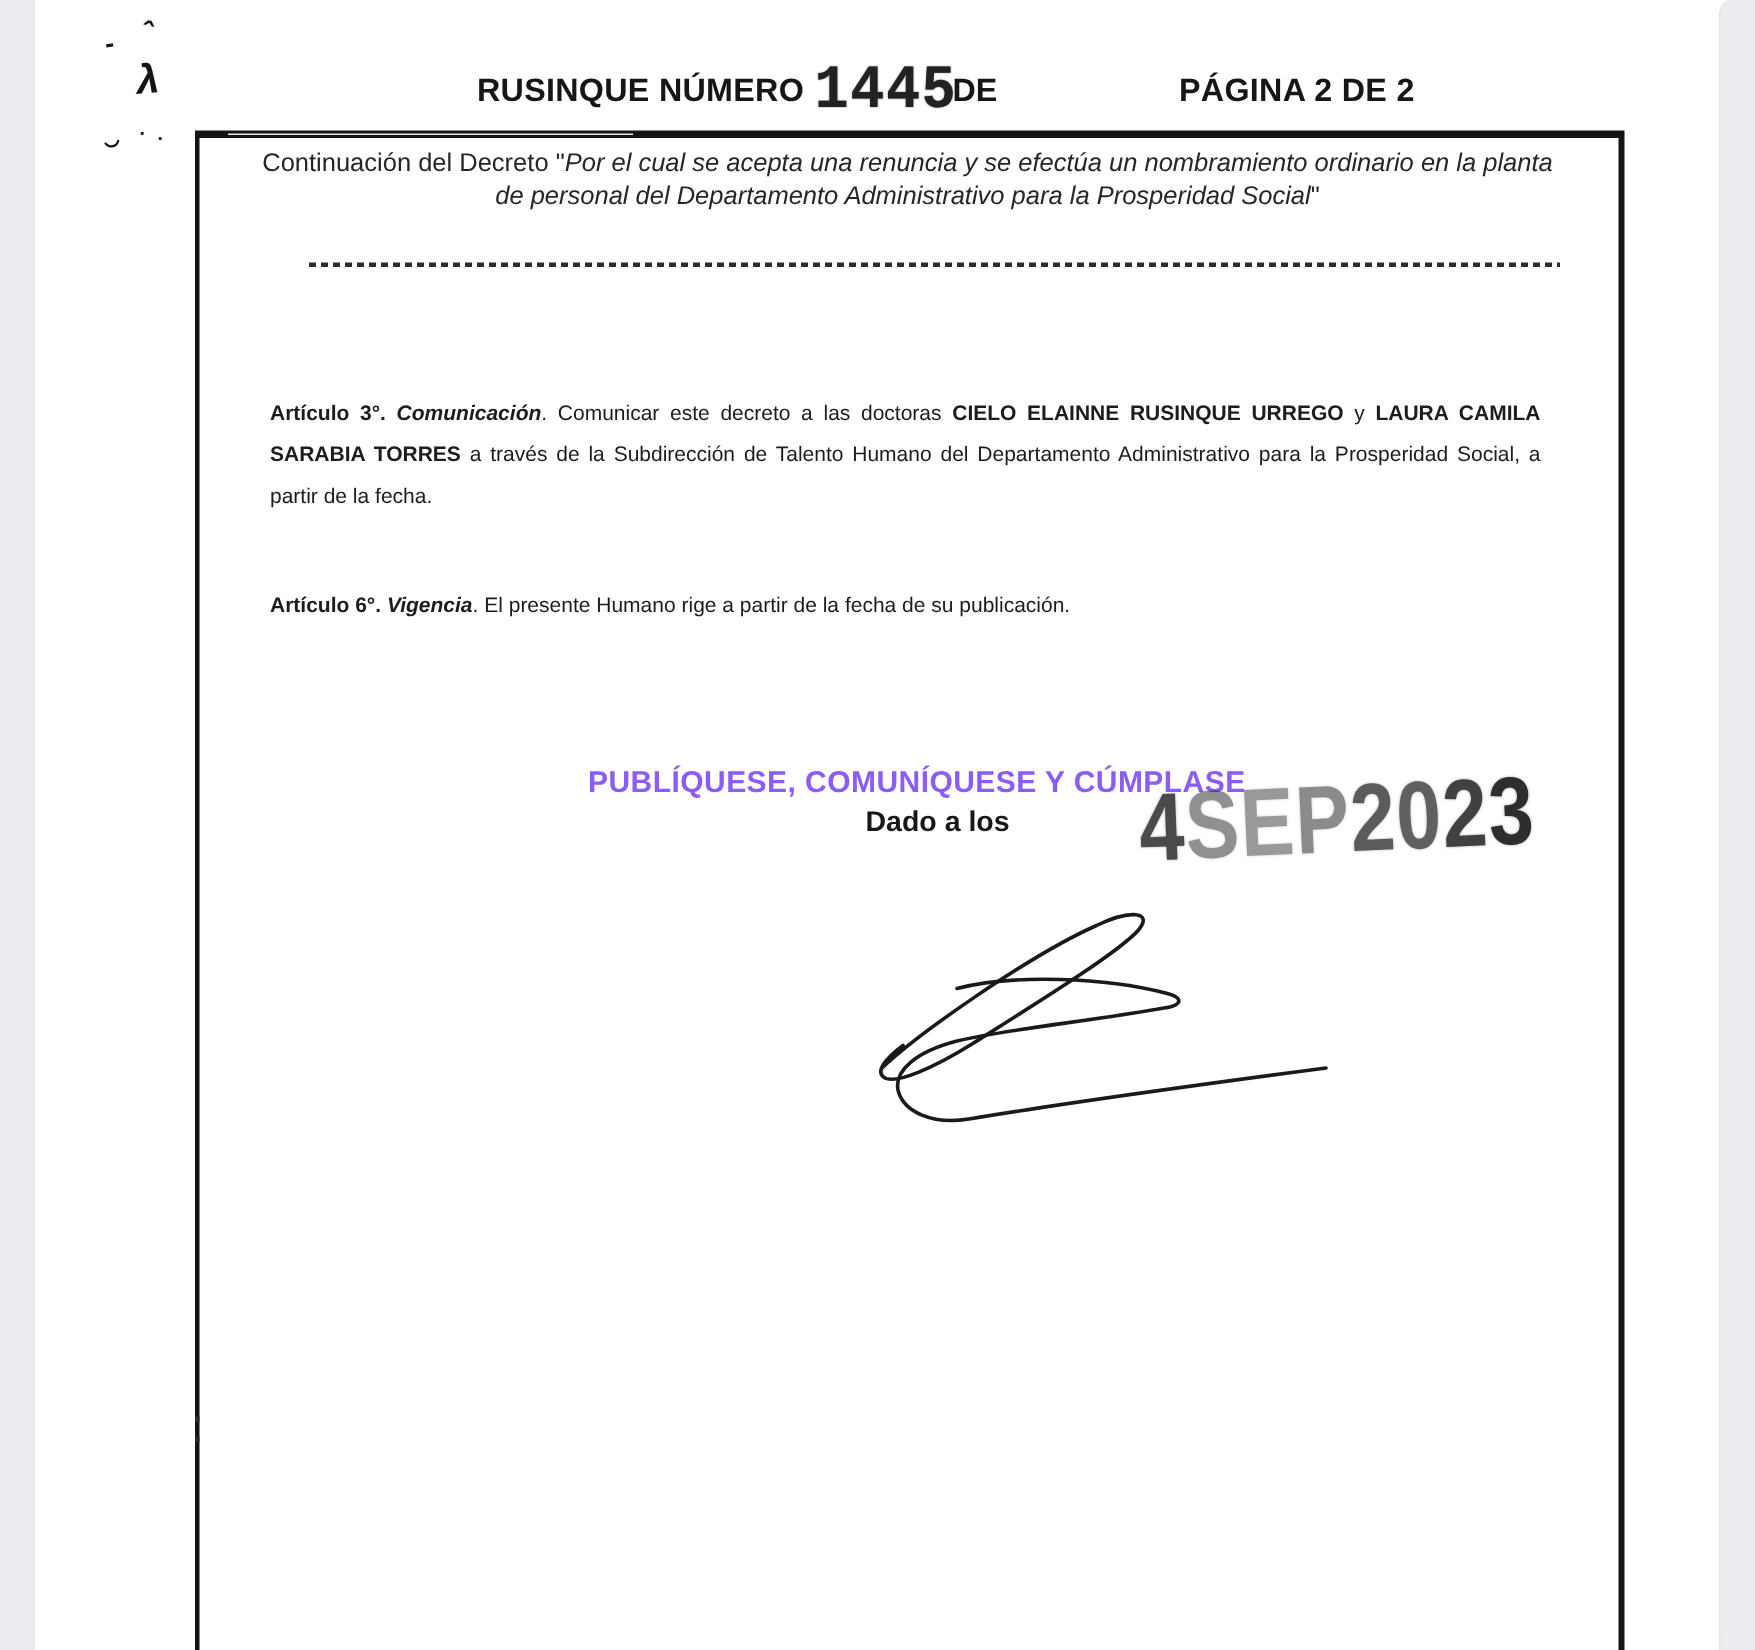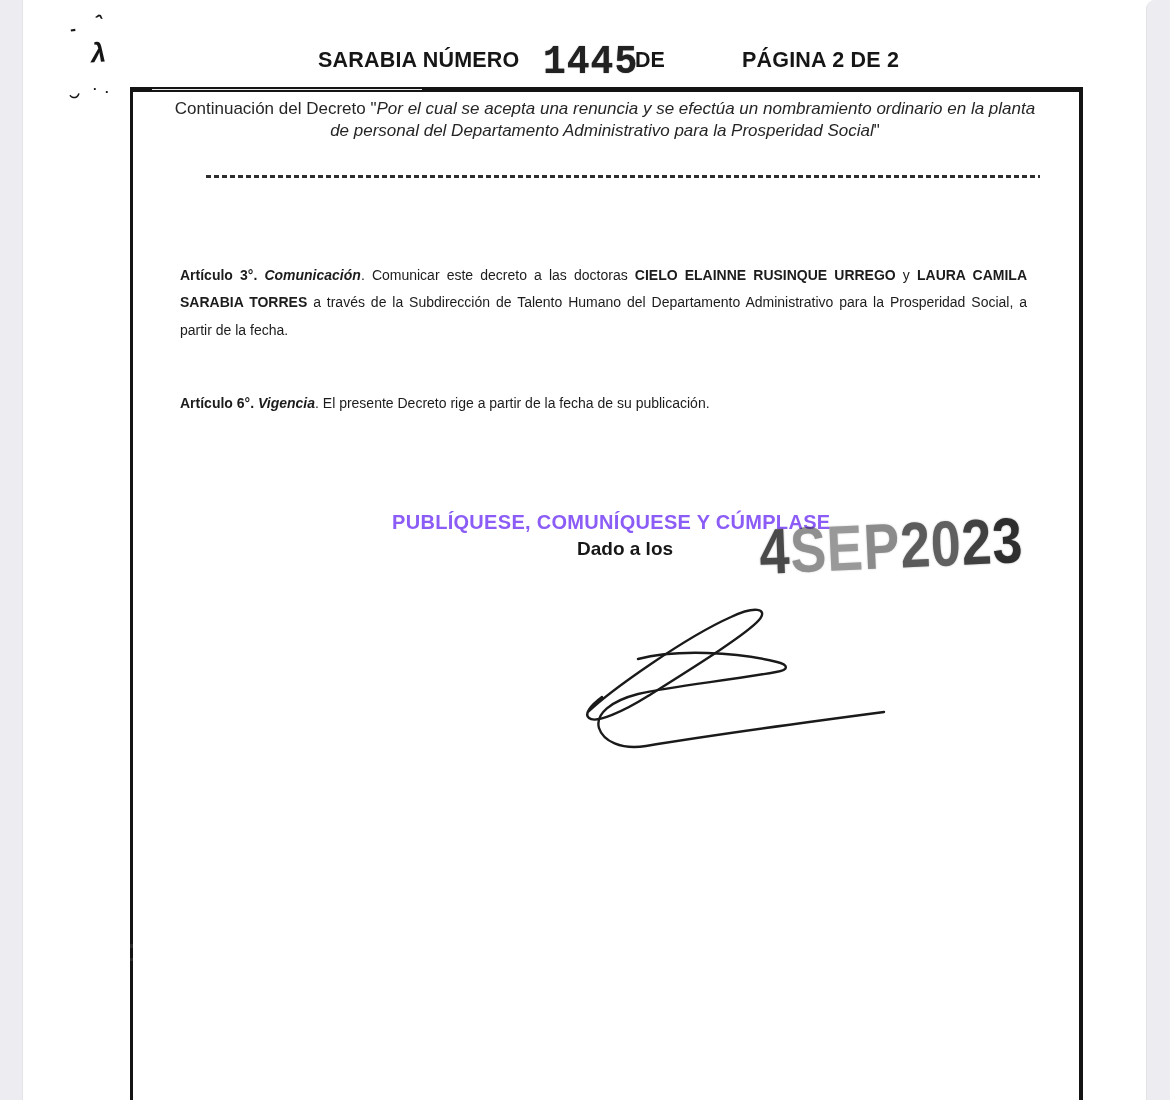--- a/index.html
+++ b/index.html
@@ -27,21 +27,21 @@
   
   .h-label{position:absolute;left:318px;top:48px;font-size:21.5px;font-weight:bold;letter-spacing:.2px;color:#161616;}
   .h-number{
     position:absolute;left:543px;top:38px;
     font-family:"Liberation Mono",monospace;font-weight:bold;
     font-size:38px;letter-spacing:1px;color:#222;
     transform:scaleY(1.08);transform-origin:top left;
     text-shadow:0 0 1px #444;
   }
   .h-de{position:absolute;left:635px;top:48px;font-size:21.5px;font-weight:bold;color:#161616;}
-  .h-page{position:absolute;left:742px;top:48px;font-size:21.5px;font-weight:bold;letter-spacing:.2px;color:#161616;}
+  .h-page{position:absolute;left:786px;top:48px;font-size:21.5px;font-weight:bold;letter-spacing:.2px;color:#161616;}
 
   
   .doc-box{
     position:absolute;left:130px;top:87px;width:946px;height:1020px;
     border:3px solid #141414;border-top-width:5px;border-right-width:4px;
     background:transparent;
   }
   .border-notch{position:absolute;left:152px;top:89px;width:270px;height:1px;background:#ffffff;opacity:.9;}
   .speck{position:absolute;background:#2a2a2a;}
   .s1{left:130px;top:944px;width:3px;height:4px;}
@@ -106,37 +106,37 @@
 
   <div>
     <span class="mark m1">ˆ</span>
     <span class="mark m2">-</span>
     <span class="mark m3">λ</span>
     <span class="mark m4">‿</span>
     <span class="mark m5">· .</span>
   </div>
 
   <div>
-    <span class="h-label">SARABIA NÚMERO</span>
+    <span class="h-label">RUSINQUE NÚMERO</span>
     <span class="h-number">1445</span>
     <span class="h-de">DE</span>
     <span class="h-page">PÁGINA 2 DE 2</span>
   </div>
 
   <div class="doc-box"></div>
   <div class="border-notch"></div>
   <span class="speck s1"></span>
   <span class="speck s2"></span>
 
   <div class="continuation"><span>Continuación del Decreto "</span><span class="it">Por el cual se acepta una renuncia y se efectúa un nombramiento ordinario en la planta de personal del Departamento Administrativo para la Prosperidad Social</span><span>"</span></div>
 
   <div class="sep-dashes"></div>
 
   <p class="article art-3"><span class="b">Artículo 3°. </span><span class="b i">Comunicación</span><span>. Comunicar este decreto a las doctoras </span><span class="b">CIELO ELAINNE RUSINQUE URREGO</span><span> y </span><span class="b">LAURA CAMILA SARABIA TORRES</span><span> a través de la Subdirección de Talento Humano del Departamento Administrativo para la Prosperidad Social, a partir de la fecha.</span></p>
-  <p class="article art-4"><span class="b">Artículo 6°. </span><span class="b i">Vigencia</span><span>. El presente Decreto rige a partir de la fecha de su publicación.</span></p>
+  <p class="article art-4"><span class="b">Artículo 6°. </span><span class="b i">Vigencia</span><span>. El presente Humano rige a partir de la fecha de su publicación.</span></p>
 
   <div class="publish-line">PUBLÍQUESE, COMUNÍQUESE Y CÚMPLASE</div>
   <div class="given-line">Dado a los</div>
 
   <div class="stamp"><span class="stamp-chars"><span>4</span><span> </span><span>S</span><span>E</span><span>P</span><span> </span><span>2</span><span>0</span><span>2</span><span>3</span></span></div>
 
   <svg class="signature" viewBox="0 0 330 160" aria-hidden="true">
     <path d="M 12,110 C 35,88 110,35 155,15 C 178,4 193,6 183,18 C 170,33 110,70 72,94 C 48,109 20,122 13,116 C 8,112 14,104 26,95"></path>
     <path d="M 62,57 C 100,47 162,50 201,60 C 213,63 213,68 200,70 C 150,79 95,84 62,92 C 35,99 19,112 23,126 C 27,139 45,148 70,144 C 130,134 232,120 308,110"></path>
   </svg>

